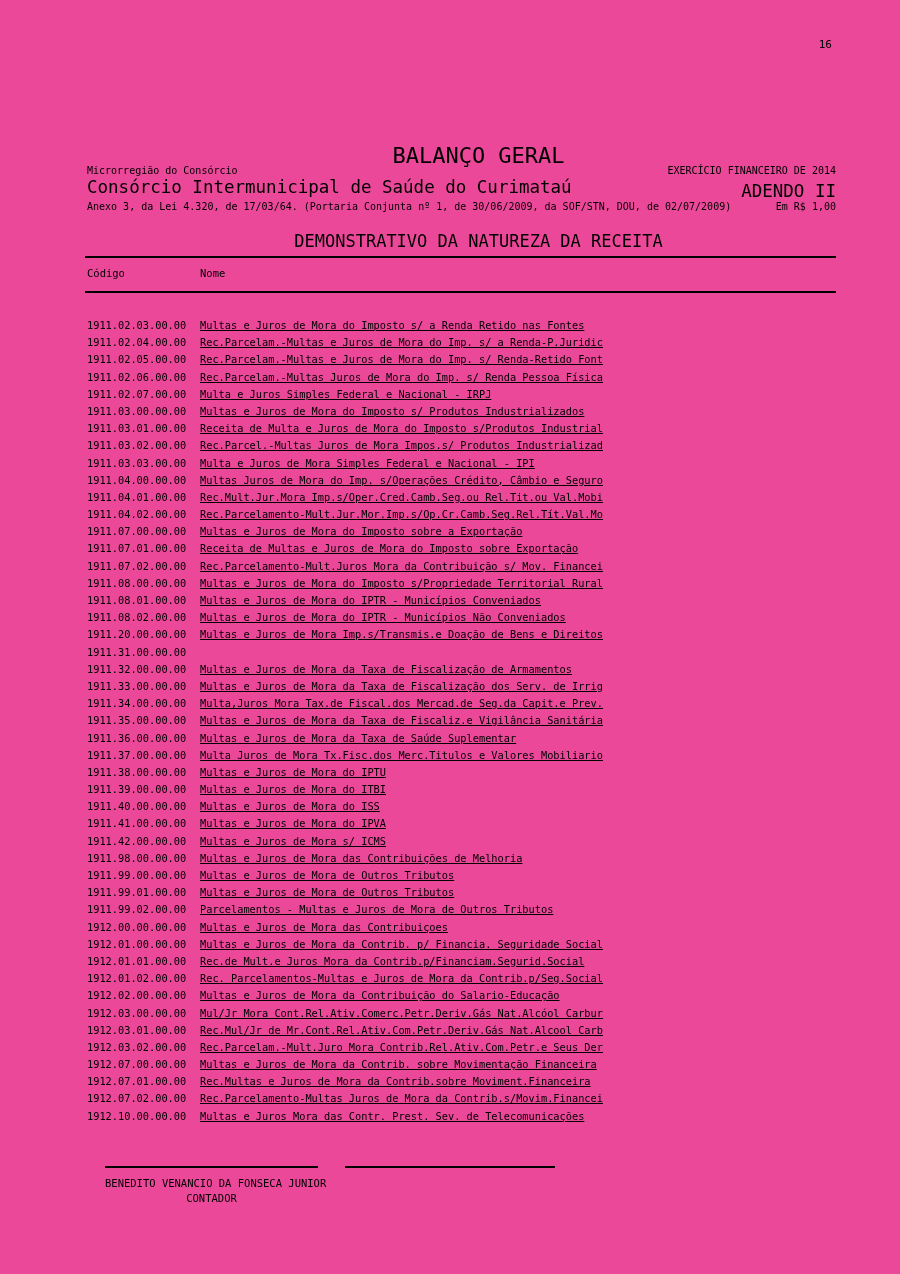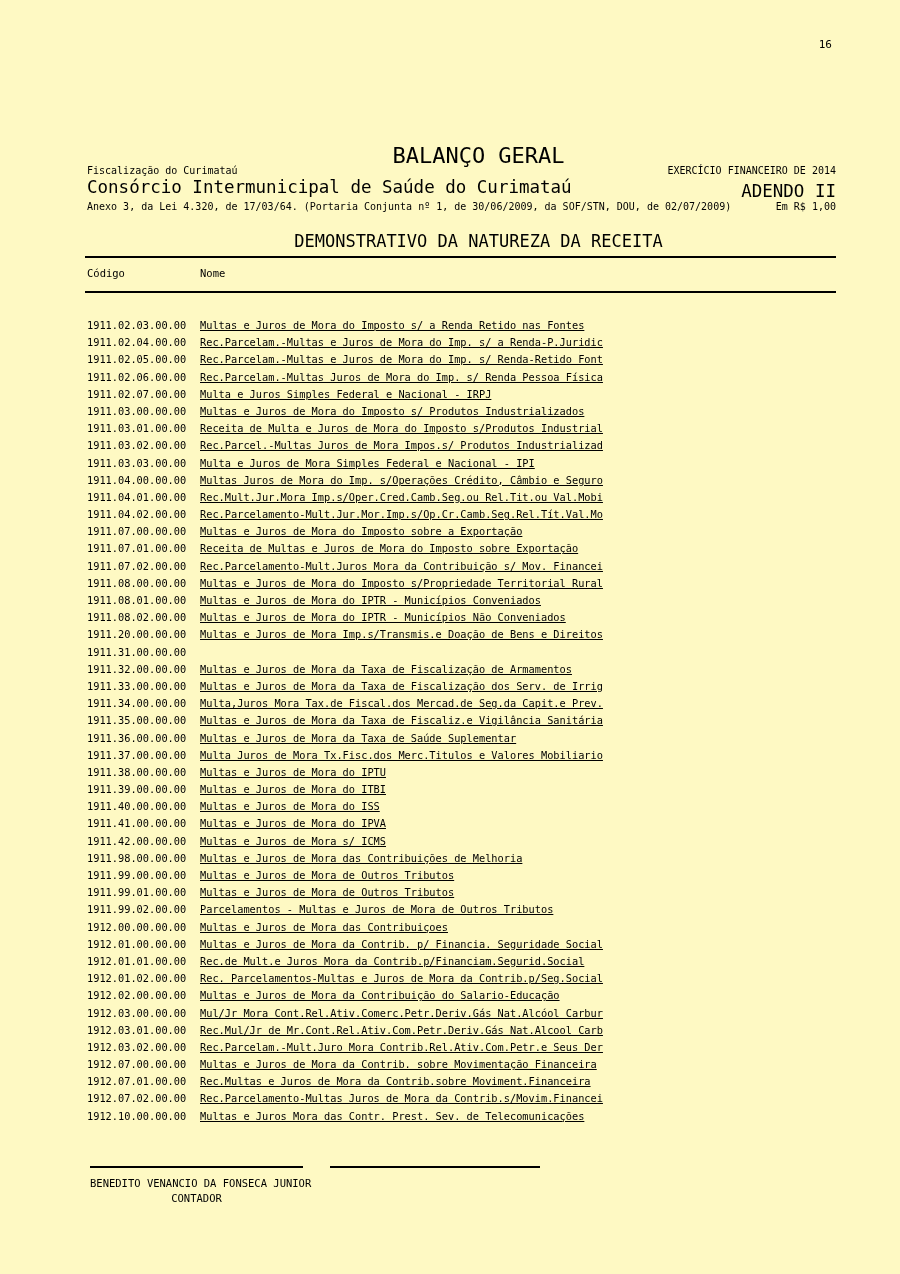--- a/index.html
+++ b/index.html
@@ -1,21 +1,21 @@
 <!DOCTYPE html>
 <html><head>
 <meta charset="utf-8">
 <style>
   * { margin: 0; padding: 0; box-sizing: border-box; }
   html, body { background: #ffffff; }
   .page {
     position: relative;
     width: 900px;
     height: 1274px;
-    background: #fef9c3;
+    background: #ec4899;
     color: #000000;
     font-family: "DejaVu Sans Mono", "Liberation Mono", monospace;
     overflow: hidden;
   }
   .page-number {
     position: absolute;
     top: 38px;
     right: 68px;
     font-size: 11px;
   }
@@ -73,21 +73,21 @@
     height: 17.2px;
     line-height: 17.2px;
     font-size: 10.3px;
     white-space: nowrap;
   }
   .row .code { width: 113px; flex: 0 0 113px; }
   .row .name { flex: 1; text-decoration: underline; }
   .footer {
     position: absolute;
     top: 1166px;
-    left: 90px;
+    left: 105px;
     display: flex;
   }
   .sig-block { width: 213px; }
   .sig-block + .sig-block { margin-left: 27px; width: 210px; }
   .sig-line { border-top: 2px solid #000; width: 100%; }
   .sig-name {
     margin-top: 9px;
     text-align: center;
     font-size: 10.5px;
     white-space: nowrap;
@@ -102,21 +102,21 @@
 <body>
 
 <div class="page">
 
   <div class="page-number">16</div>
 
   <div class="doc">
 
     <div class="title-main">BALANÇO GERAL</div>
 
-    <div class="hdr-left line1">Fiscalização do Curimataú</div>
+    <div class="hdr-left line1">Microrregião do Consórcio</div>
     <div class="hdr-right line1">EXERCÍCIO FINANCEIRO DE 2014</div>
 
     <div class="hdr-left line2-left">Consórcio Intermunicipal de Saúde do Curimataú</div>
     <div class="hdr-right line2-right">ADENDO II</div>
 
     <div class="hdr-left line3">Anexo 3, da Lei 4.320, de 17/03/64. (Portaria Conjunta nº 1, de 30/06/2009, da SOF/STN, DOU, de 02/07/2009)</div>
     <div class="hdr-right line3">Em R$ 1,00</div>
 
     <div class="section-title">DEMONSTRATIVO DA NATUREZA DA RECEITA</div>
 

